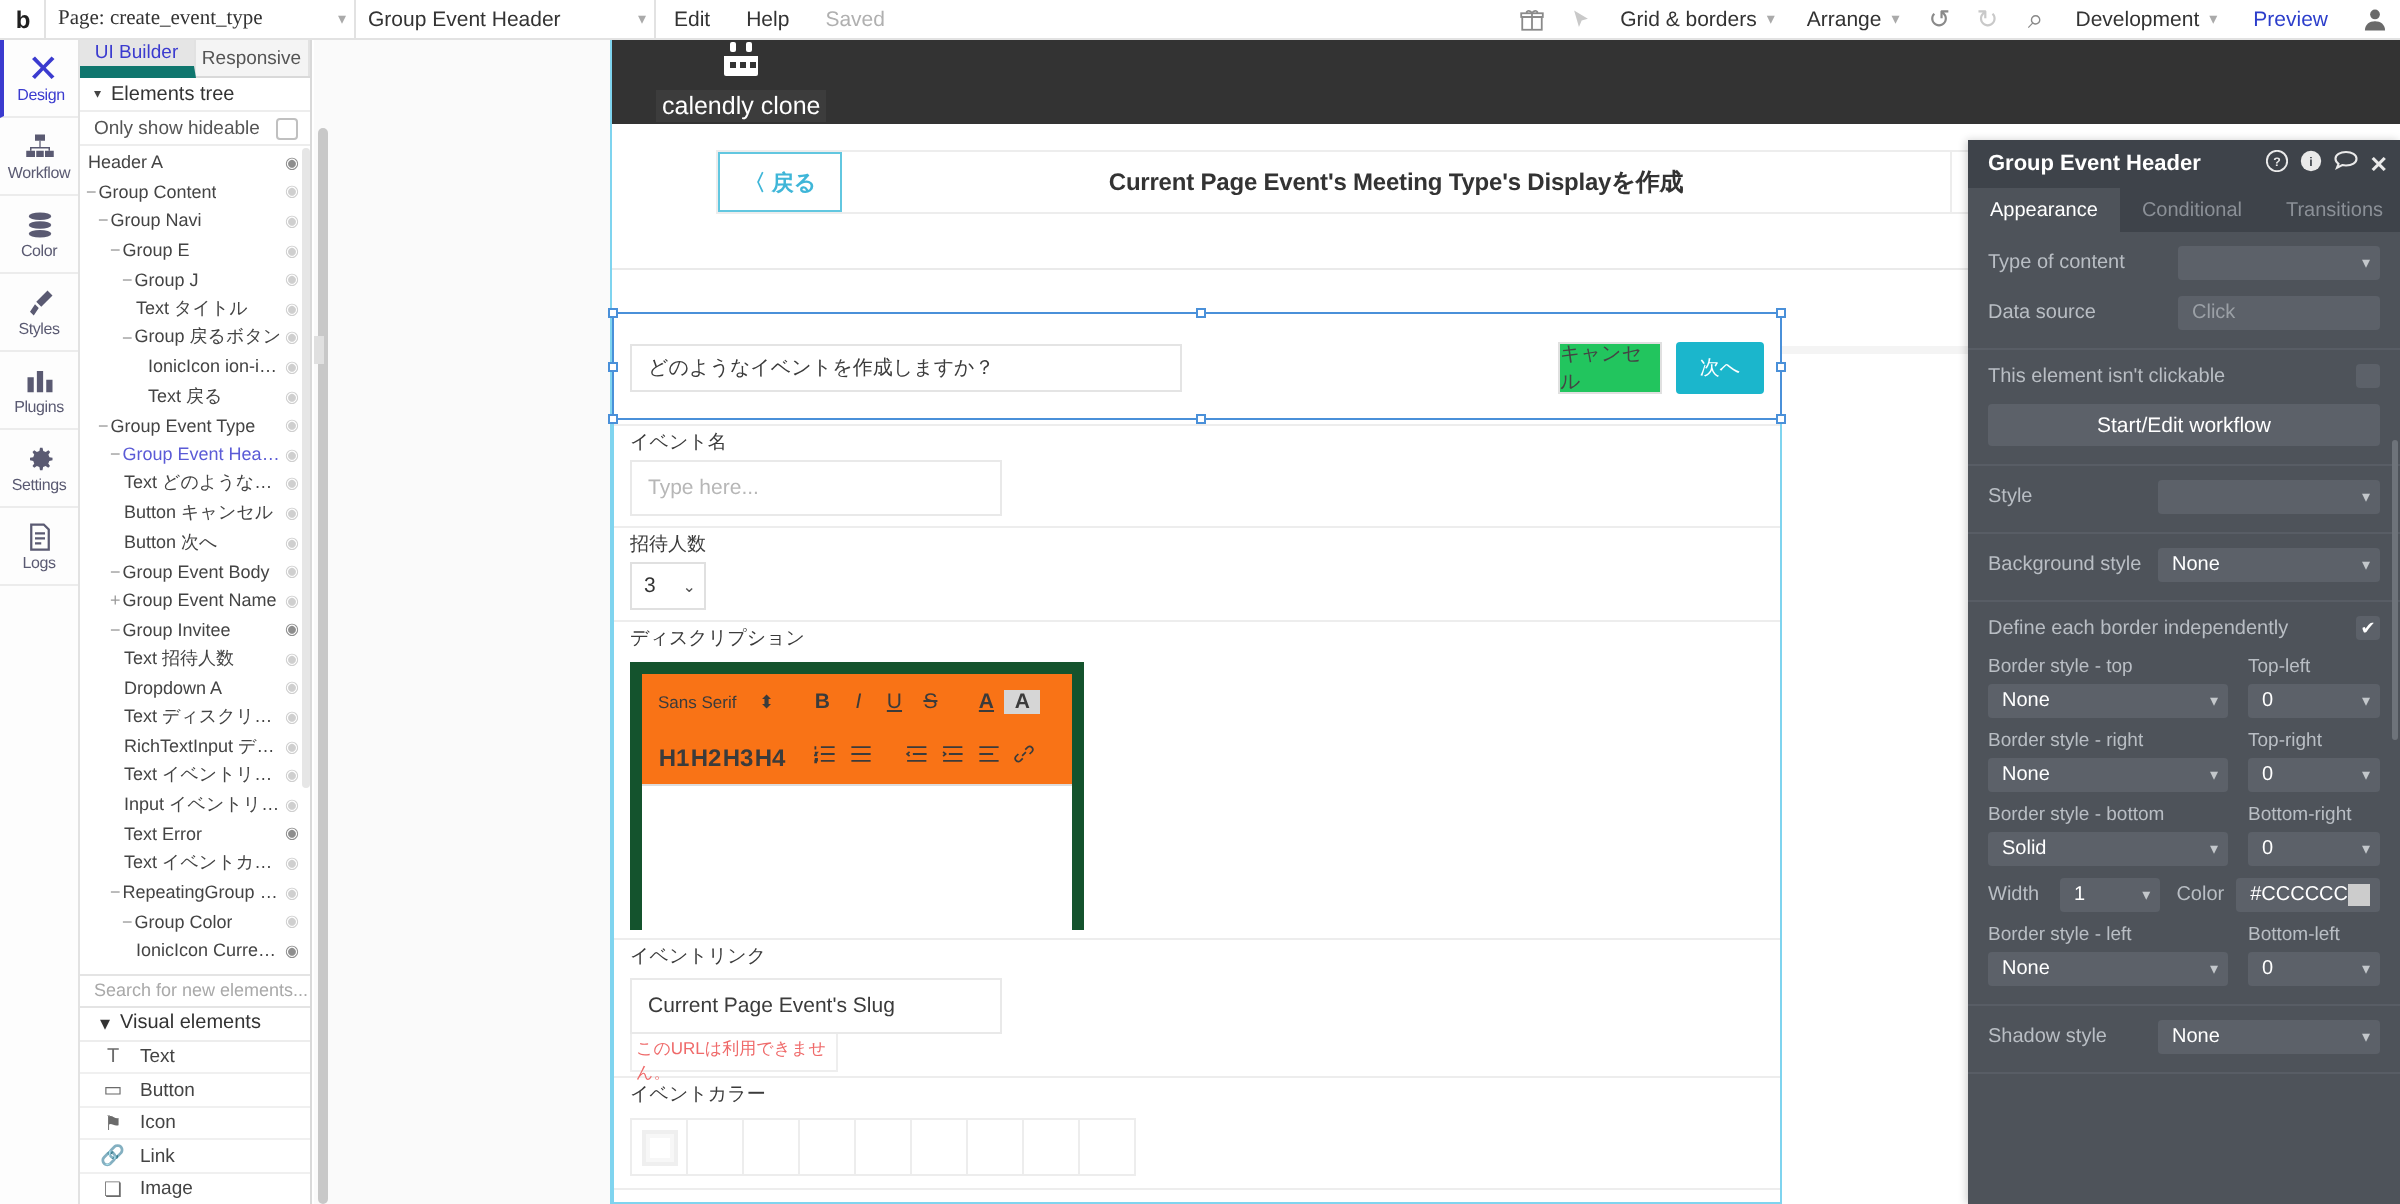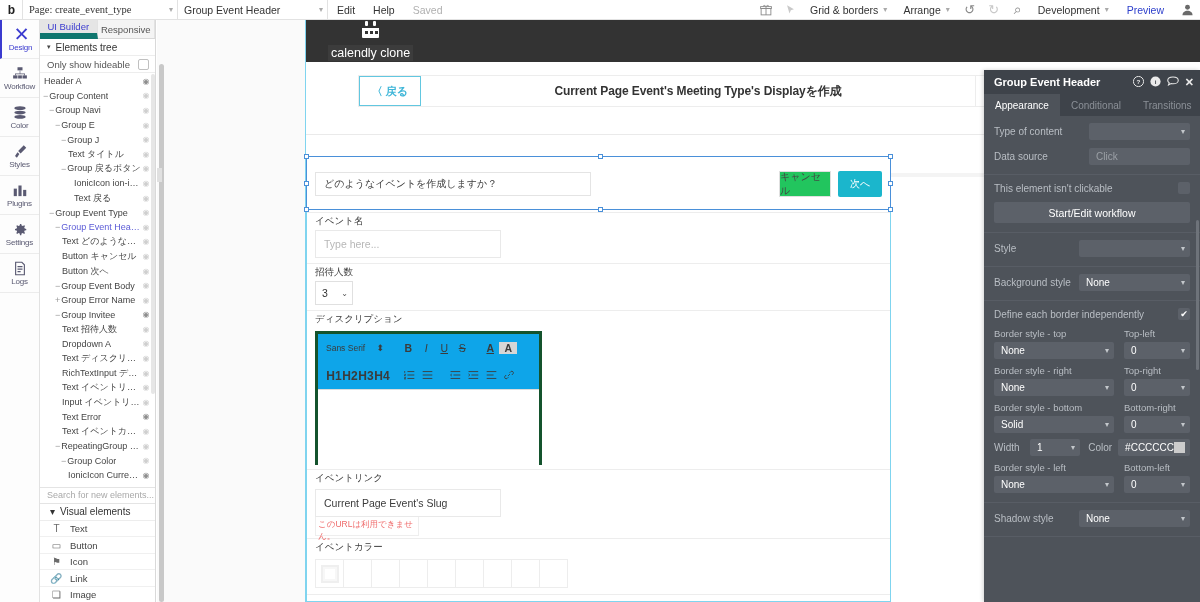--- a/index.html
+++ b/index.html
@@ -211,21 +211,21 @@
     margin: 0 0 5px 8px; width: 186px; height: 28px; border: 1px solid #e9e9e9; background: #fff;
     display: flex; align-items: center; padding-left: 8px; font-size: 10.5px; color: #b7b7b7;
   }
   .dd-invitee {
     margin: 0 0 5px 8px; width: 38px; height: 24px; border: 1px solid #e0e0e0; background: #fff;
     display: flex; align-items: center; padding: 0 4px 0 6px; font-size: 10.5px; color: #333; cursor: pointer;
   }
   .dd-invitee .caret { margin-left: auto; font-size: 8px; color: #555; }
 
   .rte {
-    margin: 3px 10px 4px 8px; width: 227px; height: 134px; border: 3px solid #14532d; background: #0ea5e9;
+    margin: 3px 10px 4px 8px; width: 227px; height: 134px; border: 6px solid #14532d; background: #f97316;
   }
   .rte-bar1, .rte-bar2 {
     height: 28px; display: flex; align-items: center; gap: 0px; padding-left: 8px;
     font-size: 10px; color: #3b3b3b;
   }
   .rte-bar2 { border-bottom: 1px solid #dcdcdc; }
   .rte-font { font-size: 8.5px; color: #3b3b3b; margin-right: 6px; white-space: nowrap; }
   .rte-ic {
     width: 18px; text-align: center; font-size: 10.5px; color: #3b3b3b; cursor: pointer; flex: none;
   }
@@ -496,21 +496,21 @@
           <span class="nm">Button 次へ</span>
           <span class="eye">◉</span>
         </div>
         <div class="tree-row" style="padding-left: 15px;">
           <span class="dash">−</span>
           <span class="nm">Group Event Body</span>
           <span class="eye">◉</span>
         </div>
         <div class="tree-row" style="padding-left: 15px;">
           <span class="dash">+</span>
-          <span class="nm">Group Error Name</span>
+          <span class="nm">Group Event Name</span>
           <span class="eye">◉</span>
         </div>
         <div class="tree-row" style="padding-left: 15px;">
           <span class="dash">−</span>
           <span class="nm">Group Invitee</span>
           <span class="eye on">◉</span>
         </div>
         <div class="tree-row" style="padding-left: 21px;">
           <span class="dash"></span>
           <span class="nm">Text 招待人数</span>

